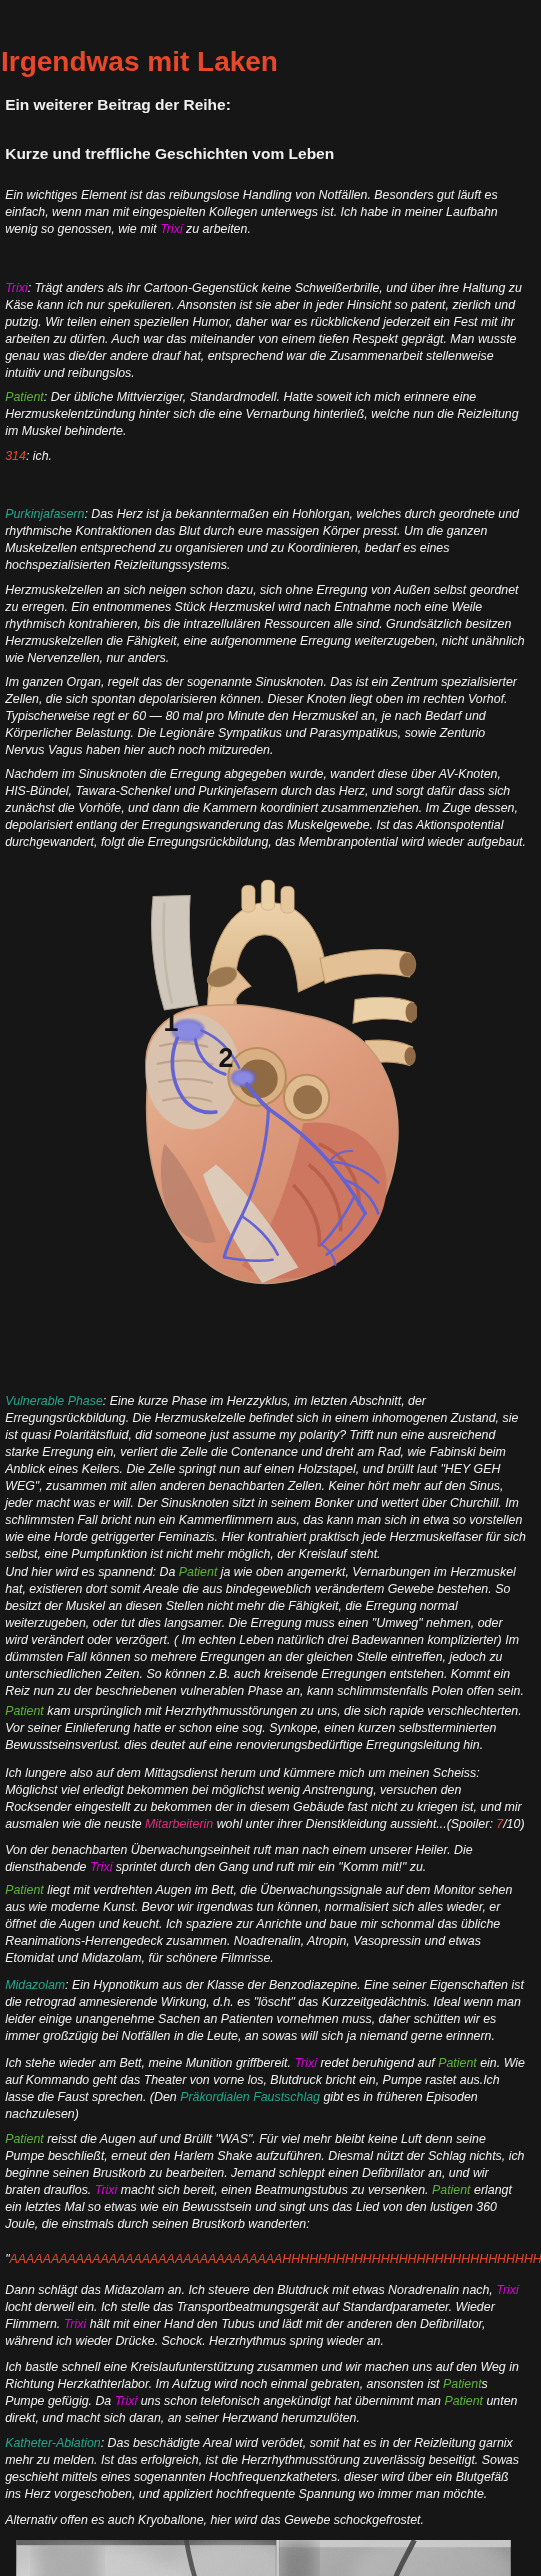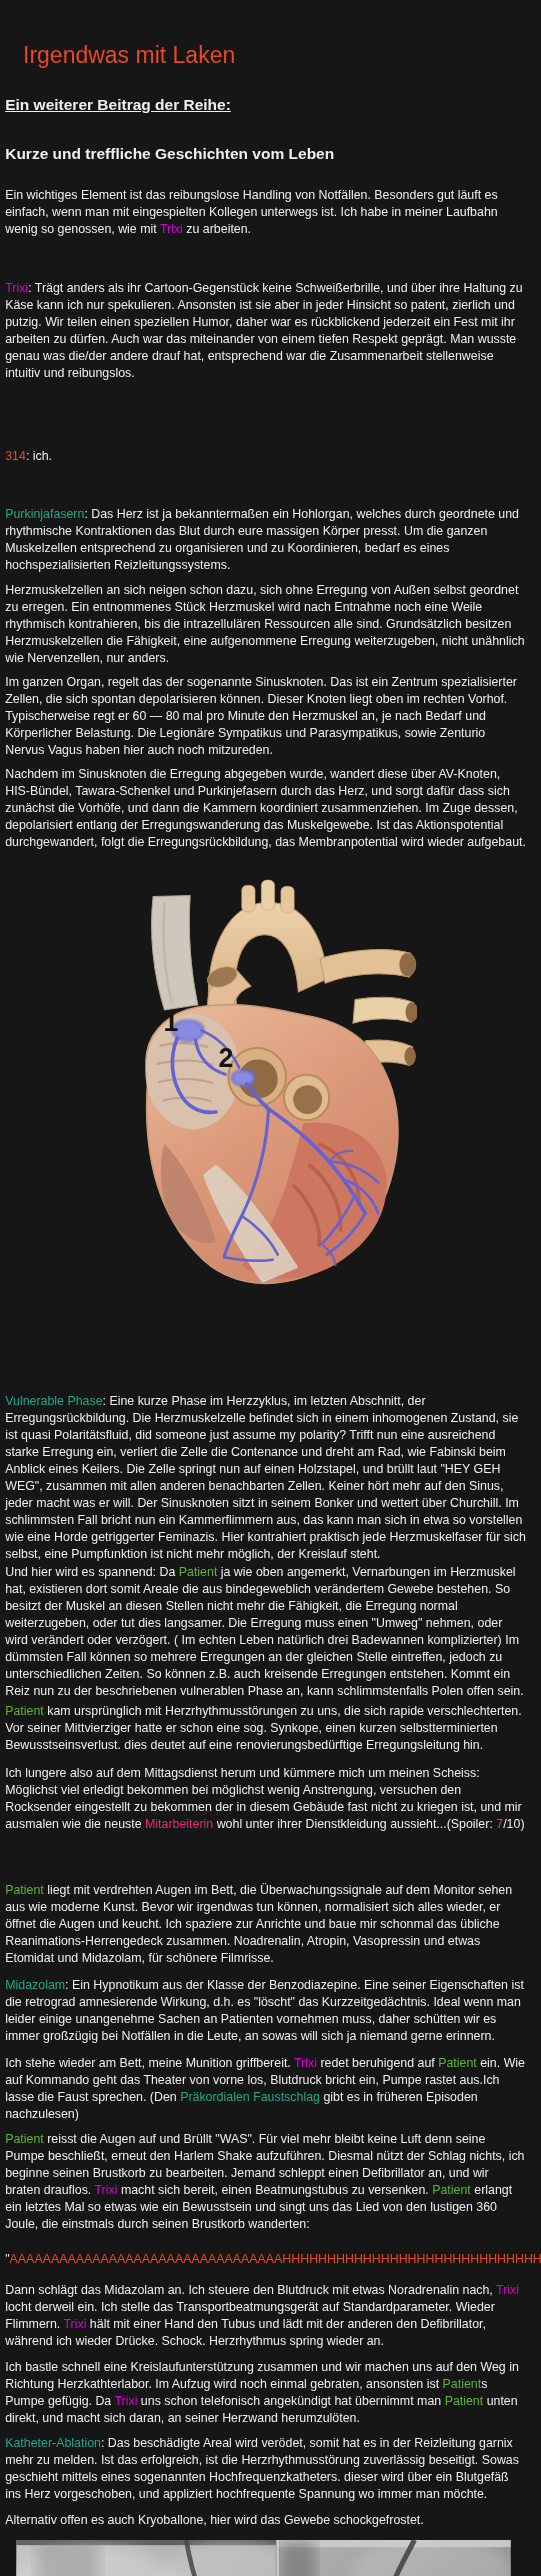--- a/index.html
+++ b/index.html
@@ -5,38 +5,39 @@
   :root{
     --bg:#161616; --text:#efefef; --accent:#e8482a; --caption:#d63d2a;
     --magenta:#d504d5; --pink:#e12a7c; --green:#5cb434; --teal:#22a78c; --brown:#9c6b4c;
   }
   html,body{margin:0;padding:0;background:var(--bg);}
   .page{
     position:relative; width:542px; height:3274px; background:var(--bg);
     font-family:"Liberation Sans", sans-serif; color:var(--text); overflow:hidden;
   }
   .abs{position:absolute;}
-  .h1{font-size:23px; font-weight:normal; color:var(--accent); left:23px;}
+  .h1{font-size:28px; font-weight:bold; color:var(--accent); left:1px;}
   .h2{font-size:15.5px; font-weight:bold; color:var(--text); left:5.2px;}
-  .body-p{font-size:12.4px; line-height:17px; left:5.2px; width:522px; margin:0;}
+  .body-p{font-size:12.4px; line-height:17px; left:5.2px; width:522px; margin:0;font-style:italic;}
   .scream{white-space:nowrap;}
   figure{margin:0;}
   svg{display:block;}
 </style>
 </head>
 <body>
 
 <div class="page">
 
   <h1 class="abs h1" style="top:27px;"><span style="color: var(--accent);">Irgendwas mit Laken</span></h1>
-  <h2 class="abs h2" style="top:83px;text-decoration:underline;"><span>Ein weiterer Beitrag der Reihe:</span></h2>
+  <h2 class="abs h2" style="top:83px;"><span>Ein weiterer Beitrag der Reihe:</span></h2>
   <h2 class="abs h2" style="top:123px;margin-top:22px;"><span>Kurze und treffliche Geschichten vom Leben</span></h2>
 
   <p class="abs body-p" style="top:187px;"><span>Ein wichtiges Element ist das reibungslose Handling von Notfällen. Besonders gut läuft es einfach, wenn man mit eingespielten Kollegen unterwegs ist. Ich habe in meiner Laufbahn wenig so genossen, wie mit </span><span style="color: var(--magenta);">Trixi</span><span> zu arbeiten.</span></p>
   <p class="abs body-p" style="top:280px;"><span style="color: var(--magenta);">Trixi</span><span>: Trägt anders als ihr Cartoon-Gegenstück keine Schweißerbrille, und über ihre Haltung zu Käse kann ich nur spekulieren. Ansonsten ist sie aber in jeder Hinsicht so patent, zierlich und putzig. Wir teilen einen speziellen Humor, daher war es rückblickend jederzeit ein Fest mit ihr arbeiten zu dürfen. Auch war das miteinander von einem tiefen Respekt geprägt. Man wusste genau was die/der andere drauf hat, entsprechend war die Zusammenarbeit stellenweise intuitiv und reibungslos.</span></p>
+  <p class="abs body-p" style="top:389px;"><span style="color: var(--green);">Patient</span><span>: Der übliche Mittvierziger, Standardmodell. Hatte soweit ich mich erinnere eine Herzmuskelentzündung hinter sich die eine Vernarbung hinterließ, welche nun die Reizleitung im Muskel behinderte.</span></p>
   <p class="abs body-p" style="top:448px;"><span style="color: var(--accent); text-align: right;">314</span><span>: ich.</span></p>
   <p class="abs body-p" style="top:506px;"><span style="color: var(--teal);">Purkinjafasern</span><span>: Das Herz ist ja bekanntermaßen ein Hohlorgan, welches durch geordnete und rhythmische Kontraktionen das Blut durch eure massigen Körper presst. Um die ganzen Muskelzellen entsprechend zu organisieren und zu Koordinieren, bedarf es eines hochspezialisierten Reizleitungssystems.</span></p>
   <p class="abs body-p" style="top:582px;"><span>Herzmuskelzellen an sich neigen schon dazu, sich ohne Erregung von Außen selbst geordnet zu erregen. Ein entnommenes Stück Herzmuskel wird nach Entnahme noch eine Weile rhythmisch kontrahieren, bis die intrazellulären Ressourcen alle sind. Grundsätzlich besitzen Herzmuskelzellen die Fähigkeit, eine aufgenommene Erregung weiterzugeben, nicht unähnlich wie Nervenzellen, nur anders.</span></p>
   <p class="abs body-p" style="top:674px;"><span>Im ganzen Organ, regelt das der sogenannte Sinusknoten. Das ist ein Zentrum spezialisierter Zellen, die sich spontan depolarisieren können. Dieser Knoten liegt oben im rechten Vorhof. Typischerweise regt er 60 — 80 mal pro Minute den Herzmuskel an, je nach Bedarf und Körperlicher Belastung. Die Legionäre Sympatikus und Parasympatikus, sowie Zenturio Nervus Vagus haben hier auch noch mitzureden.</span></p>
   <p class="abs body-p" style="top:766px;"><span>Nachdem im Sinusknoten die Erregung abgegeben wurde, wandert diese über AV-Knoten, HIS-Bündel, Tawara-Schenkel und Purkinjefasern durch das Herz, und sorgt dafür dass sich zunächst die Vorhöfe, und dann die Kammern koordiniert zusammenziehen. Im Zuge dessen, depolarisiert entlang der Erregungswanderung das Muskelgewebe. Ist das Aktionspotential durchgewandert, folgt die Erregungsrückbildung, das Membranpotential wird wieder aufgebaut.</span></p>
 
   <figure class="abs" style="top:876px;left:87px;width:330px;height:443px;">
     <svg width="330" height="443" viewBox="0 0 640 860">
       <defs>
         <linearGradient id="muscle" x1="0" y1="0" x2="0.6" y2="1">
@@ -104,22 +105,23 @@
         <path d="M470,555 C480,540 498,532 515,534 M455,715 C470,725 480,740 482,755" stroke-width="4" opacity="0.9"></path>
       </g>
 
       <text x="148" y="300" font-family="Liberation Sans, sans-serif" font-size="52" font-weight="bold" fill="#151515">1</text>
       <text x="255" y="370" font-family="Liberation Sans, sans-serif" font-size="52" font-weight="bold" fill="#151515">2</text>
     </svg>
   </figure>
 
   <p class="abs body-p" style="top:1393px;"><span style="color: var(--teal);">Vulnerable Phase</span><span>: Eine kurze Phase im Herzzyklus, im letzten Abschnitt, der Erregungsrückbildung. Die Herzmuskelzelle befindet sich in einem inhomogenen Zustand, sie ist quasi Polaritätsfluid, did someone just assume my polarity? Trifft nun eine ausreichend starke Erregung ein, verliert die Zelle die Contenance und dreht am Rad, wie Fabinski beim Anblick eines Keilers. Die Zelle springt nun auf einen Holzstapel, und brüllt laut "HEY GEH WEG", zusammen mit allen anderen benachbarten Zellen. Keiner hört mehr auf den Sinus, jeder macht was er will. Der Sinusknoten sitzt in seinem Bonker und wettert über Churchill. Im schlimmsten Fall bricht nun ein Kammerflimmern aus, das kann man sich in etwa so vorstellen wie eine Horde getriggerter Feminazis. Hier kontrahiert praktisch jede Herzmuskelfaser für sich selbst, eine Pumpfunktion ist nicht mehr möglich, der Kreislauf steht.</span></p>
   <p class="abs body-p" style="top:1564px;"><span>Und hier wird es spannend: Da </span><span style="color: var(--green);">Patient</span><span> ja wie oben angemerkt, Vernarbungen im Herzmuskel hat, existieren dort somit Areale die aus bindegeweblich verändertem Gewebe bestehen. So besitzt der Muskel an diesen Stellen nicht mehr die Fähigkeit, die Erregung normal weiterzugeben, oder tut dies langsamer. Die Erregung muss einen "Umweg" nehmen, oder wird verändert oder verzögert. ( Im echten Leben natürlich drei Badewannen komplizierter) Im dümmsten Fall können so mehrere Erregungen an der gleichen Stelle eintreffen, jedoch zu unterschiedlichen Zeiten. So können z.B. auch kreisende Erregungen entstehen. Kommt ein Reiz nun zu der beschriebenen vulnerablen Phase an, kann schlimmstenfalls Polen offen sein.</span></p>
-  <p class="abs body-p" style="top:1703px;"><span style="color: var(--green);">Patient</span><span> kam ursprünglich mit Herzrhythmusstörungen zu uns, die sich rapide verschlechterten. Vor seiner Mittvierziger hatte er schon eine sog. Synkope, einen kurzen selbstterminierten Bewusstseinsverlust. dies deutet auf eine renovierungsbedürftige Erregungsleitung hin.</span></p>
+  <p class="abs body-p" style="top:1703px;"><span style="color: var(--green);">Patient</span><span> kam ursprünglich mit Herzrhythmusstörungen zu uns, die sich rapide verschlechterten. Vor seiner Einlieferung hatte er schon eine sog. Synkope, einen kurzen selbstterminierten Bewusstseinsverlust. dies deutet auf eine renovierungsbedürftige Erregungsleitung hin.</span></p>
   <p class="abs body-p" style="top:1765px;"><span>Ich lungere also auf dem Mittagsdienst herum und kümmere mich um meinen Scheiss: Möglichst viel erledigt bekommen bei möglichst wenig Anstrengung, versuchen den Rocksender eingestellt zu bekommen der in diesem Gebäude fast nicht zu kriegen ist, und mir ausmalen wie die neuste </span><span style="color: var(--pink);">Mitarbeiterin</span><span> wohl unter ihrer Dienstkleidung aussieht...(Spoiler: </span><span style="color: var(--accent);">7</span><span>/10)</span></p>
+  <p class="abs body-p" style="top:1842px;"><span>Von der benachbarten Überwachungseinheit ruft man nach einem unserer Heiler. Die diensthabende </span><span style="color: var(--magenta);">Trixi</span><span> sprintet durch den Gang und ruft mir ein "Komm mit!" zu.</span></p>
   <p class="abs body-p" style="top:1882px;"><span style="color: var(--green);">Patient</span><span> liegt mit verdrehten Augen im Bett, die Überwachungssignale auf dem Monitor sehen aus wie moderne Kunst. Bevor wir irgendwas tun können, normalisiert sich alles wieder, er öffnet die Augen und keucht.  Ich spaziere zur Anrichte und baue mir schonmal das übliche Reanimations-Herrengedeck zusammen. Noadrenalin, Atropin, Vasopressin und etwas Etomidat und Midazolam, für schönere Filmrisse.</span></p>
   <p class="abs body-p" style="top:1977px;"><span style="color: var(--teal);">Midazolam</span><span>: Ein Hypnotikum aus der Klasse der Benzodiazepine. Eine seiner Eigenschaften ist die retrograd amnesierende Wirkung, d.h. es "löscht" das Kurzzeitgedächtnis. Ideal wenn man leider einige unangenehme Sachen an Patienten vornehmen muss, daher schütten wir es immer großzügig bei Notfällen in die Leute, an sowas will sich ja niemand gerne erinnern.</span></p>
   <p class="abs body-p" style="top:2055px;"><span>Ich stehe wieder am Bett, meine Munition griffbereit. </span><span style="color: var(--magenta);">Trixi</span><span> redet beruhigend auf </span><span style="color: var(--green);">Patient</span><span> ein. Wie auf Kommando geht das Theater von vorne los, Blutdruck bricht ein, Pumpe rastet aus.Ich lasse die Faust sprechen. (Den </span><span style="color: var(--teal);">Präkordialen Faustschlag</span><span> gibt es in früheren Episoden nachzulesen)</span></p>
   <p class="abs body-p" style="top:2131px;"><span style="color: var(--green);">Patient</span><span> reisst die Augen auf und Brüllt "WAS". Für viel mehr bleibt keine Luft denn seine Pumpe beschließt, erneut den Harlem Shake aufzuführen. Diesmal nützt der Schlag nichts, ich beginne seinen Brustkorb zu bearbeiten. Jemand schleppt einen Defibrillator an, und wir braten drauflos. </span><span style="color: var(--magenta);">Trixi</span><span> macht sich bereit, einen Beatmungstubus zu versenken. </span><span style="color: var(--green);">Patient</span><span> erlangt ein letztes Mal so etwas wie ein Bewusstsein und singt uns das Lied von den lustigen 360 Joule, die einstmals durch seinen Brustkorb wanderten:</span></p>
   <p class="abs body-p scream" style="top:2251px;"><span> "</span><span style="color: var(--accent);">AAAAAAAAAAAAAAAAAAAAAAAAAAAAAAAAAHHHHHHHHHHHHHHHHHHHHHHHHHHHHHHHHHHHHHHHHHHHH</span></p>
   <p class="abs body-p" style="top:2282px;"><span>Dann schlägt das Midazolam an. Ich steuere den Blutdruck mit etwas Noradrenalin nach, </span><span style="color: var(--magenta);">Trixi</span><span> locht derweil ein. Ich stelle das Transportbeatmungsgerät auf Standardparameter. Wieder Flimmern. </span><span style="color: var(--magenta);">Trixi</span><span> hält mit einer Hand den Tubus und lädt mit der anderen den Defibrillator, während ich wieder Drücke. Schock. Herzrhythmus spring wieder an.</span></p>
   <p class="abs body-p" style="top:2359px;"><span>Ich bastle schnell eine Kreislaufunterstützung zusammen und wir machen uns auf den Weg in Richtung Herzkathterlabor. Im Aufzug wird noch einmal gebraten, ansonsten ist </span><span style="color: var(--green);">Patient</span><span>s Pumpe gefügig. Da </span><span style="color: var(--magenta);">Trixi</span><span> uns schon telefonisch angekündigt hat übernimmt man </span><span style="color: var(--green);">Patient</span><span> unten direkt, und macht sich daran, an seiner Herzwand herumzulöten.</span></p>
   <p class="abs body-p" style="top:2435px;"><span style="color: var(--teal);">Katheter-Ablation</span><span>: Das beschädigte Areal wird verödet, somit hat es in der Reizleitung garnix mehr zu melden. Ist das erfolgreich, ist die Herzrhythmusstörung zuverlässig beseitigt. Sowas geschieht mittels eines sogenannten Hochfrequenzkatheters. dieser wird über ein Blutgefäß ins Herz vorgeschoben, und appliziert hochfrequente Spannung wo immer man möchte.</span></p>
   <p class="abs body-p" style="top:2512px;"><span>Alternativ offen es auch Kryoballone, hier wird das Gewebe schockgefrostet.</span></p>
 

